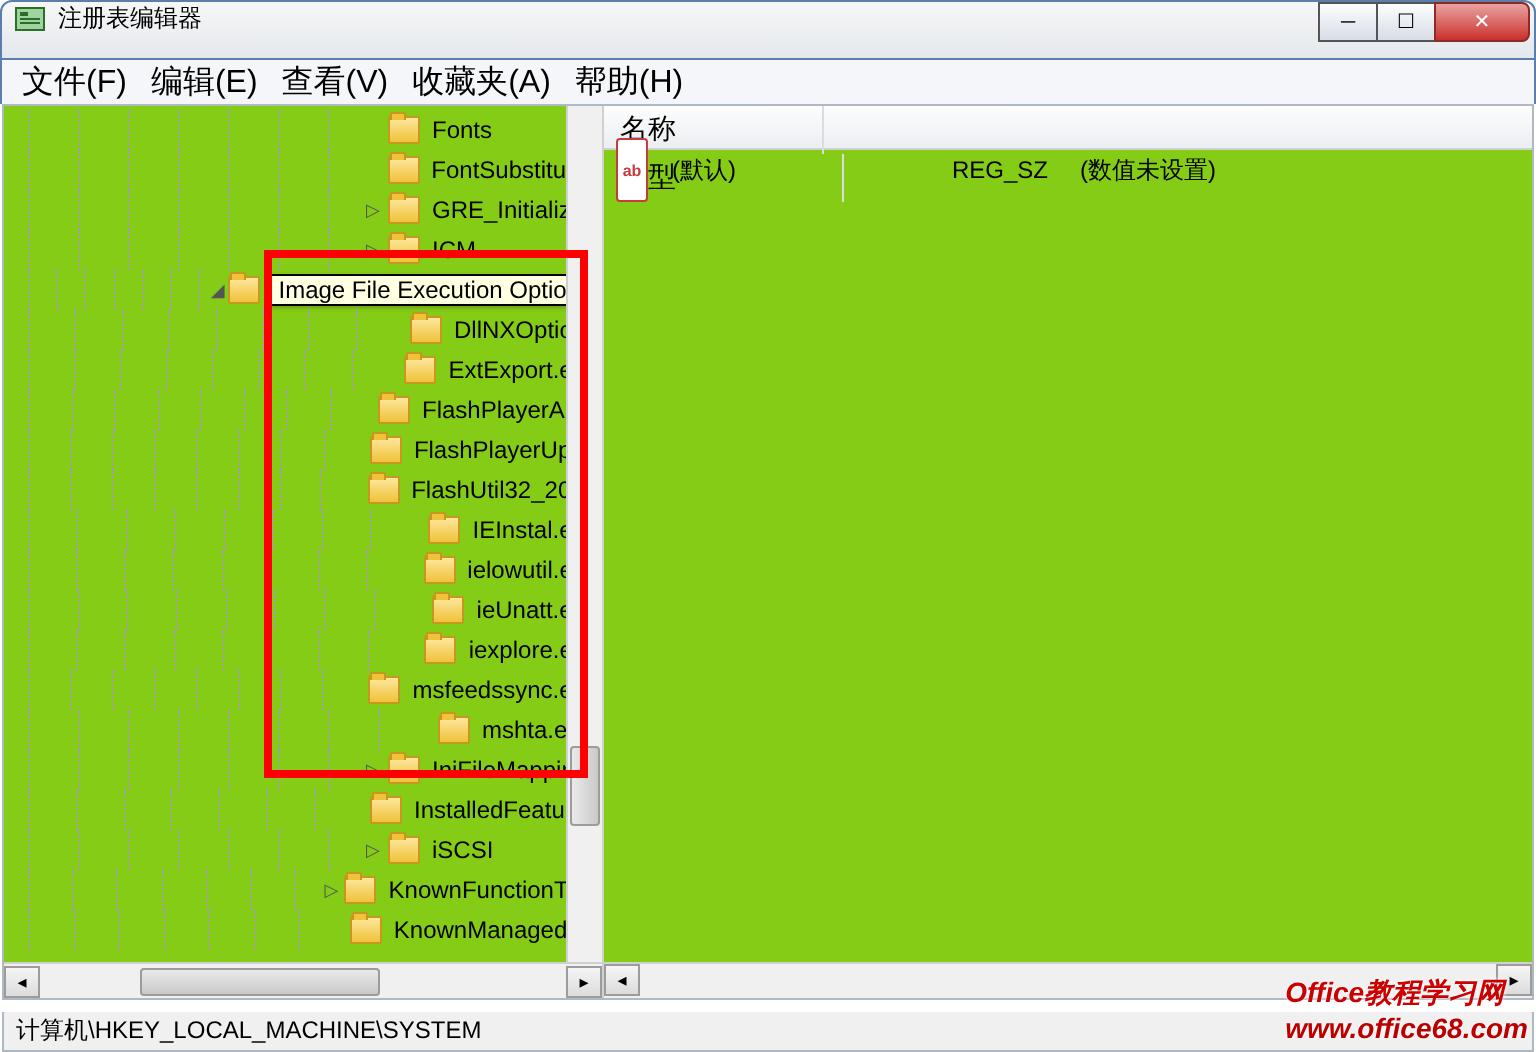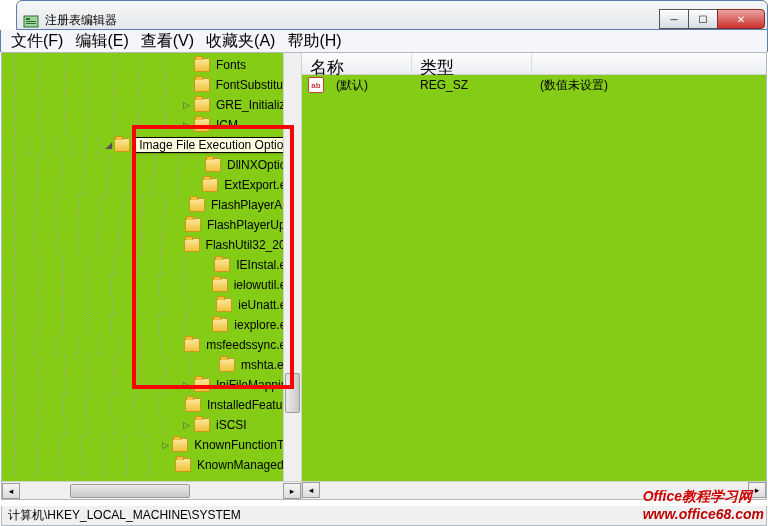--- a/index.html
+++ b/index.html
@@ -1,19 +1,19 @@
 <!DOCTYPE html>
 <html><head>
 <meta charset="utf-8">
 <style>
 * { box-sizing: border-box; margin: 0; padding: 0; font-family: "Microsoft YaHei", "SimSun", Tahoma, sans-serif; }
 body { width: 768px; height: 526px; background: #fff; overflow: hidden; position: relative; }
 
 
-.titlebar { height: 30px; background: linear-gradient(to bottom, #f7f7f7, #e4e8ec); display: flex; align-items: flex-end; border: 1px solid #5a7faf; border-top-left-radius: 6px; border-top-right-radius: 6px; margin-left: 16px; }
+.titlebar { height: 30px; background: linear-gradient(to bottom, #f7f7f7, #e4e8ec); display: flex; align-items: flex-start; border: 1px solid #5a7faf; border-top-left-radius: 6px; border-top-right-radius: 6px; }
 .title-icon { width: 16px; height: 16px; margin: 0 6px; }
 .title-text { font-size: 12px; color: #000; }
 .winbtns { margin-left: auto; display: flex; height: 20px; margin-right: 2px; }
 .winbtn { width: 30px; height: 20px; border: 1px solid #555; background: linear-gradient(to bottom,#fdfdfd,#d6dde6); display: flex; align-items: center; justify-content: center; font-size: 10px; cursor: pointer; }
 .winbtn.min { border-top-left-radius: 0; }
 .winbtn.close { width: 48px; background: linear-gradient(to bottom,#e9a3a0,#c9302c); color: #fff; border-color:#8b2a27; border-top-right-radius:4px; border-bottom-right-radius:4px;}
 .winbtn.max { }
 .winbtn + .winbtn { margin-left: -1px; }
 
 
@@ -38,28 +38,28 @@
 .hscroll-tree { position:absolute; bottom:0; left:0; right:0; height:18px; background:#f0f0f0; border-top:1px solid #d0d0d0; display:flex; align-items:center; }
 .hscroll-track { flex:1; height:16px; position:relative; }
 .hscroll-thumb { position:absolute; left:50px; width:120px; top:1px; bottom:1px; background:linear-gradient(to bottom,#eaeaea,#c9c9c9); border:1px solid #9c9c9c; border-radius:2px; }
 .hscroll-btn { width:18px; height:16px; background:linear-gradient(to bottom,#f5f5f5,#dcdcdc); border:1px solid #9c9c9c; display:flex; align-items:center; justify-content:center; font-size:9px; }
 
 .vscroll-tree { position:absolute; right:0; top:0; bottom:18px; width:18px; background:#f0f0f0; border-left:1px solid #d0d0d0; display:flex; flex-direction:column; }
 .vscroll-thumb { position:absolute; right:1px; left:1px; top:320px; height:40px; background:linear-gradient(to right,#eaeaea,#c9c9c9); border:1px solid #9c9c9c; border-radius:2px; }
 
 
 .listpanel { flex:1; position:relative; overflow:hidden; }
-.listheader { height:22px; display:flex; background:linear-gradient(to bottom,#fdfdfd,#ebeef2); border-bottom:1px solid #d0d0d0; font-size:17px; }
+.listheader { height:22px; display:flex; background:linear-gradient(to bottom,#fdfdfd,#ebeef2); border-bottom:1px solid #d0d0d0; font-size:14px;flex-direction:column; }
 .colh { border-right:1px solid #d9dde2; padding:3px 8px; text-align:left; }
 .col-name{ width:110px;} .col-type{ width:120px;} .col-data{ flex:1; }
 .listbody { font-size:12px; }
 .listrow { display:flex; height:20px; align-items:center; }
-.val-icon { width:16px; height:16px; border:1px solid #c63b3b; background:#fff; margin:0 4px 0 6px; display:flex; align-items:center; justify-content:center; font-size:8px; color:#c63b3b; font-weight:bold; border-radius:2px; flex-shrink:0;}
+.val-icon { width:16px; height:32px; border:1px solid #c63b3b; background:#fff; margin:0 4px 0 6px; display:flex; align-items:center; justify-content:center; font-size:8px; color:#c63b3b; font-weight:bold; border-radius:2px; flex-shrink:0;}
 .cell { padding:0 8px; }
-.cell-name{ width:84px;} .cell-type{ width:120px;} .cell-data{ flex:1; }
+.cell-name{ width:84px;} .cell-type{ width:120px;text-align:right;} .cell-data{ flex:1; }
 
 .hscroll-list { position:absolute; bottom:0; left:0; right:0; height:18px; background:#f0f0f0; border-top:1px solid #d0d0d0; display:flex; }
 
 
 .status { position:absolute; bottom:0; left:1px; right:1px; height:20px; border:1px solid #b0b8c4; border-top:none; background:#f0f0f0; font-size:12px; display:flex; align-items:center; padding-left:6px; }
 
 
 .redbox { position:absolute; left:132px; top:125px; width:162px; height:264px; border:4px solid #ff0000; pointer-events:none; z-index:50; }
 
 

